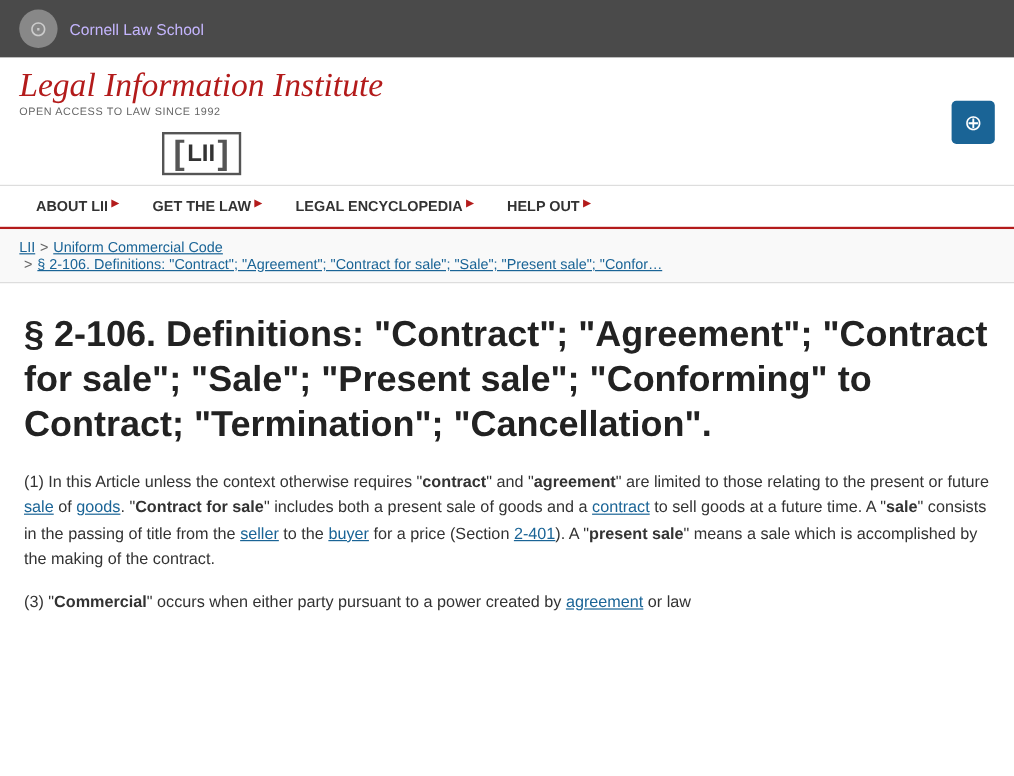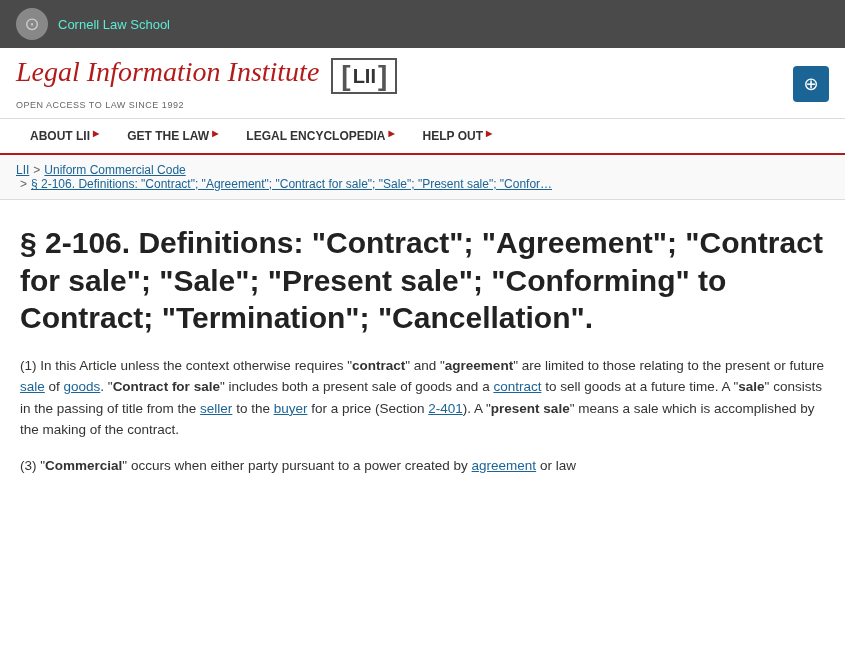--- a/index.html
+++ b/index.html
@@ -18,39 +18,40 @@
       height: 32px;
       border-radius: 50%;
       background: #888;
       display: flex;
       align-items: center;
       justify-content: center;
       color: #ccc;
       font-size: 18px;
     }
     .cornell-name {
-      color: #5eead4;
+      color: #c4b5fd;
       font-family: Arial, sans-serif;
       font-size: 13px;
       font-weight: normal;
     }
 
     
     .lii-header {
       background: #fff;
       border-bottom: 1px solid #ddd;
       padding: 10px 16px 8px;
       display: flex;
       align-items: center;
       justify-content: space-between;
     }
     .lii-logo-area {
       display: flex;
-      align-items: flex-start;
+      align-items: center;
       gap: 12px;
+      flex-direction: column;
     }
     .lii-title {
       color: #b31b1b;
       font-family: Georgia, serif;
       font-size: 28px;
       font-style: italic;
       font-weight: normal;
       line-height: 1;
     }
     .lii-bracket-inner {
@@ -77,21 +78,21 @@
       font-size: 28px;
       line-height: 1;
       color: #555;
     }
     .lii-subtitle {
       font-family: Arial, sans-serif;
       font-size: 9px;
       color: #666;
       text-transform: uppercase;
       letter-spacing: 0.5px;
-      margin-top: 14px;
+      margin-top: 2px;
     }
     .lii-icon-btn {
       width: 36px;
       height: 36px;
       background: #1a6496;
       border-radius: 4px;
       display: flex;
       align-items: center;
       justify-content: center;
       color: white;

